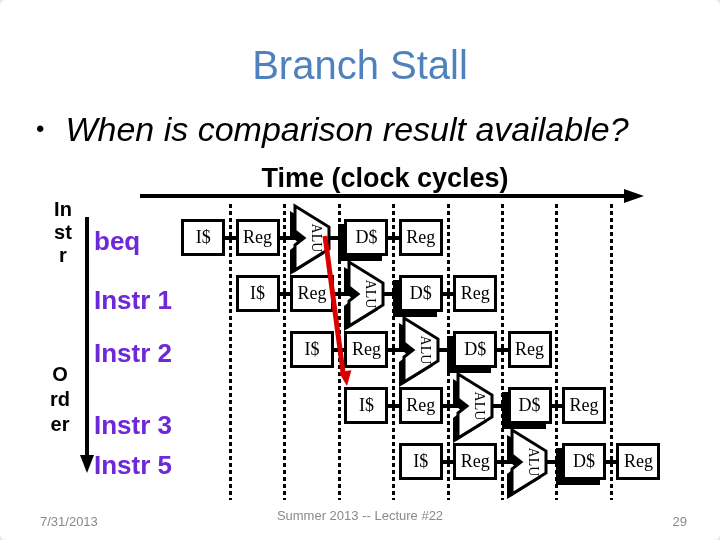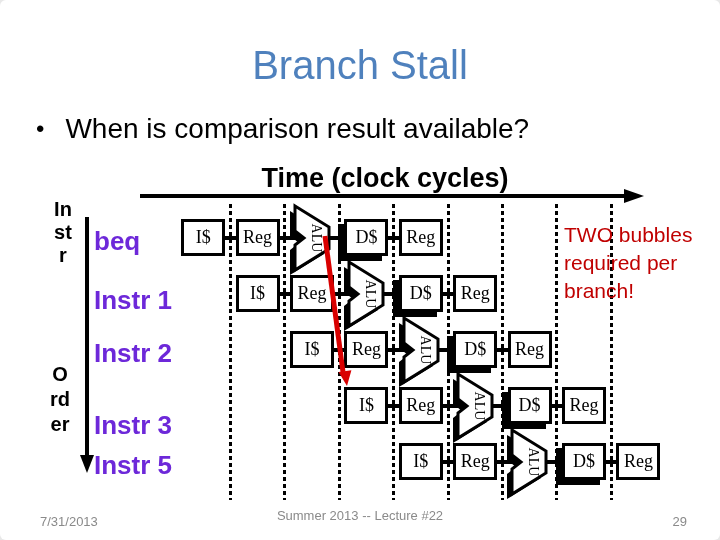--- a/index.html
+++ b/index.html
@@ -9,21 +9,21 @@
   }
   .slide-title{
     position:absolute; top:44px; left:0; width:720px; text-align:center;
     font-size:40px; line-height:42px; color:#4f81bd; letter-spacing:0px;
   }
   .bullet-line{
     position:absolute; top:112px; left:36px; width:600px;
     display:flex; align-items:flex-start; color:#000;
   }
   .bullet-dot{ font-size:24px; line-height:34px; margin-right:21px; }
-  .bullet-text{ font-size:28px; line-height:34px; }
+  .bullet-text{ font-size:34px; line-height:34px;font-style:italic; }
   .time-label{
     position:absolute; top:163px; left:140px; width:490px; text-align:center;
     font-size:27px; font-weight:bold; color:#000;
   }
   .v-word{
     position:absolute; width:20px; text-align:center;
     font-size:20px; font-weight:bold; color:#000;
     word-break:break-all; overflow-wrap:anywhere;
   }
   #v-word-instr{ left:53px; top:198px; line-height:23px; }
@@ -161,23 +161,18 @@
     <g>
       <line x1="87" y1="217" x2="87" y2="458" stroke="#000" stroke-width="4"></line>
       <polygon points="80,455 94,455 87,473" fill="#000"></polygon>
     </g>
     <g>
       <line x1="325" y1="236" x2="343" y2="372" stroke="#d90000" stroke-width="5"></line>
       <polygon points="351.4,370.2 338.6,372 347,386" fill="#d90000"></polygon>
     </g>
   </svg>
 
-  <div class="annotation">
-    <div>TWO bubbles</div>
-    <div>required per</div>
-    <div>branch!</div>
-  </div>
 
   <div class="footer-date">7/31/2013</div>
   <div class="footer-center">Summer 2013 -- Lecture #22</div>
   <div class="footer-page">29</div>
 
 </div>
 
 </body></html>

